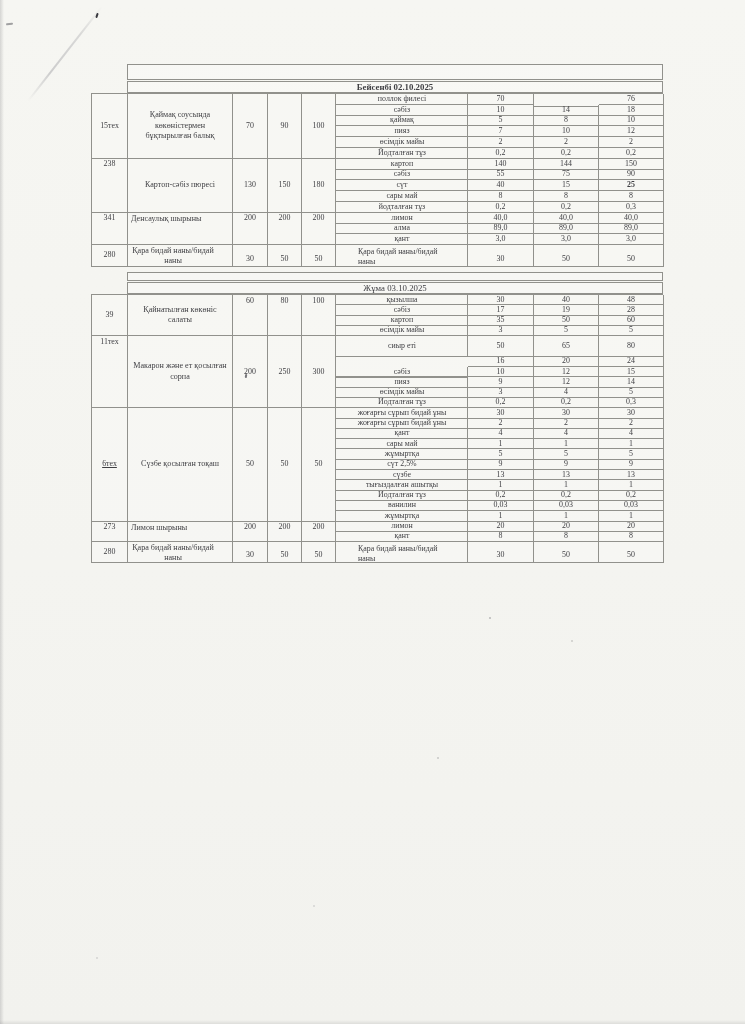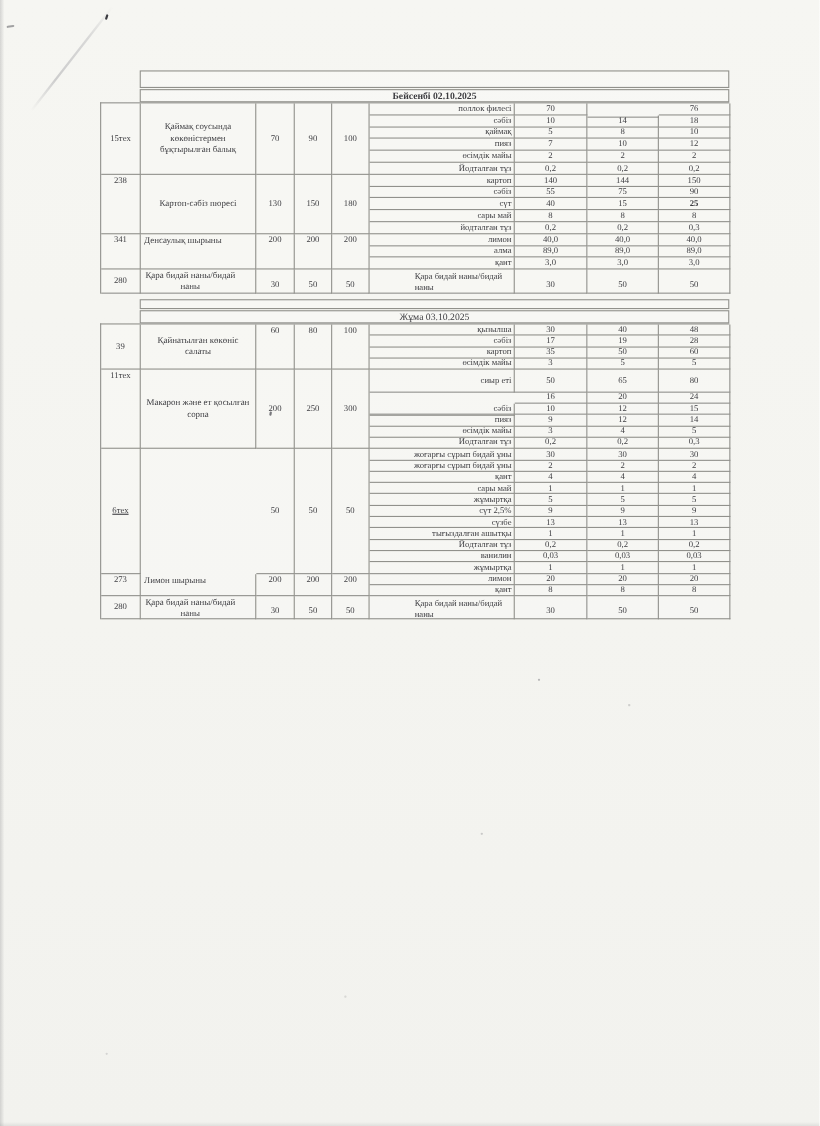--- a/index.html
+++ b/index.html
@@ -29,21 +29,21 @@
   .band-date{height:12px;display:flex;align-items:center;justify-content:center;
     font-size:8.8px;line-height:1;}
   .t0 .band-date{font-weight:bold;}
   .tbody{border-left:1px solid #91918c;border-top:1px solid #91918c;background:rgba(255,255,255,.2);}
   .block{display:grid;grid-template-columns:36px 105px 35px 34px 34px 132px 66px 65px 65px;}
   .cell{border-right:1px solid #91918c;border-bottom:1px solid #91918c;
     box-sizing:border-box;display:flex;overflow:hidden;font-size:7.9px;line-height:1.05;}
   .code{justify-content:center;}
   .dish{padding:1px 3px;line-height:1.3;font-size:8.1px;}
   .port{justify-content:center;}
-  .iname{justify-content:flex-end;padding:0 2px 0 3px;}
+  .iname{justify-content:center;padding:0 2px 0 3px;}
   .ival{justify-content:center;}
   .a-mid{align-items:center;}
   .a-top{align-items:flex-start;padding-top:1.5px;}
   .a-bot{align-items:flex-end;padding-bottom:2px;}
   .d-midc{align-items:center;justify-content:center;text-align:center;}
   .d-topl{align-items:flex-start;justify-content:flex-start;text-align:center;}
   .wrap span{display:inline-block;max-width:84px;line-height:1.25;}
   .iname.wrap span{max-width:88px;}
 </style>
 </head>
@@ -473,20 +473,23 @@
               <span>0,2</span>
             </div>
             <div class="cell ival a-mid" style="grid-area: 6 / 9;">
               <span>0,3</span>
             </div>
           </div>
           <div class="block" style="grid-template-rows: 10.3px 10.3px 10.3px 10.3px 10.3px 10.3px 10.3px 10.3px 10.3px 10.3px 10.3px;">
             <div class="cell code a-mid" style="grid-area: 1 / 1 / span 11; text-decoration: underline;">
               <span>6тех</span>
             </div>
+            <div class="cell dish d-midc" style="grid-area: 1 / 2 / span 11;">
+              <span>Сүзбе қосылған тоқаш</span>
+            </div>
             <div class="cell port a-mid" style="grid-area: 1 / 3 / span 11;">
               <span>50</span>
             </div>
             <div class="cell port a-mid" style="grid-area: 1 / 4 / span 11;">
               <span>50</span>
             </div>
             <div class="cell port a-mid" style="grid-area: 1 / 5 / span 11;">
               <span>50</span>
             </div>
             <div class="cell iname a-mid" style="grid-area: 1 / 6;">

